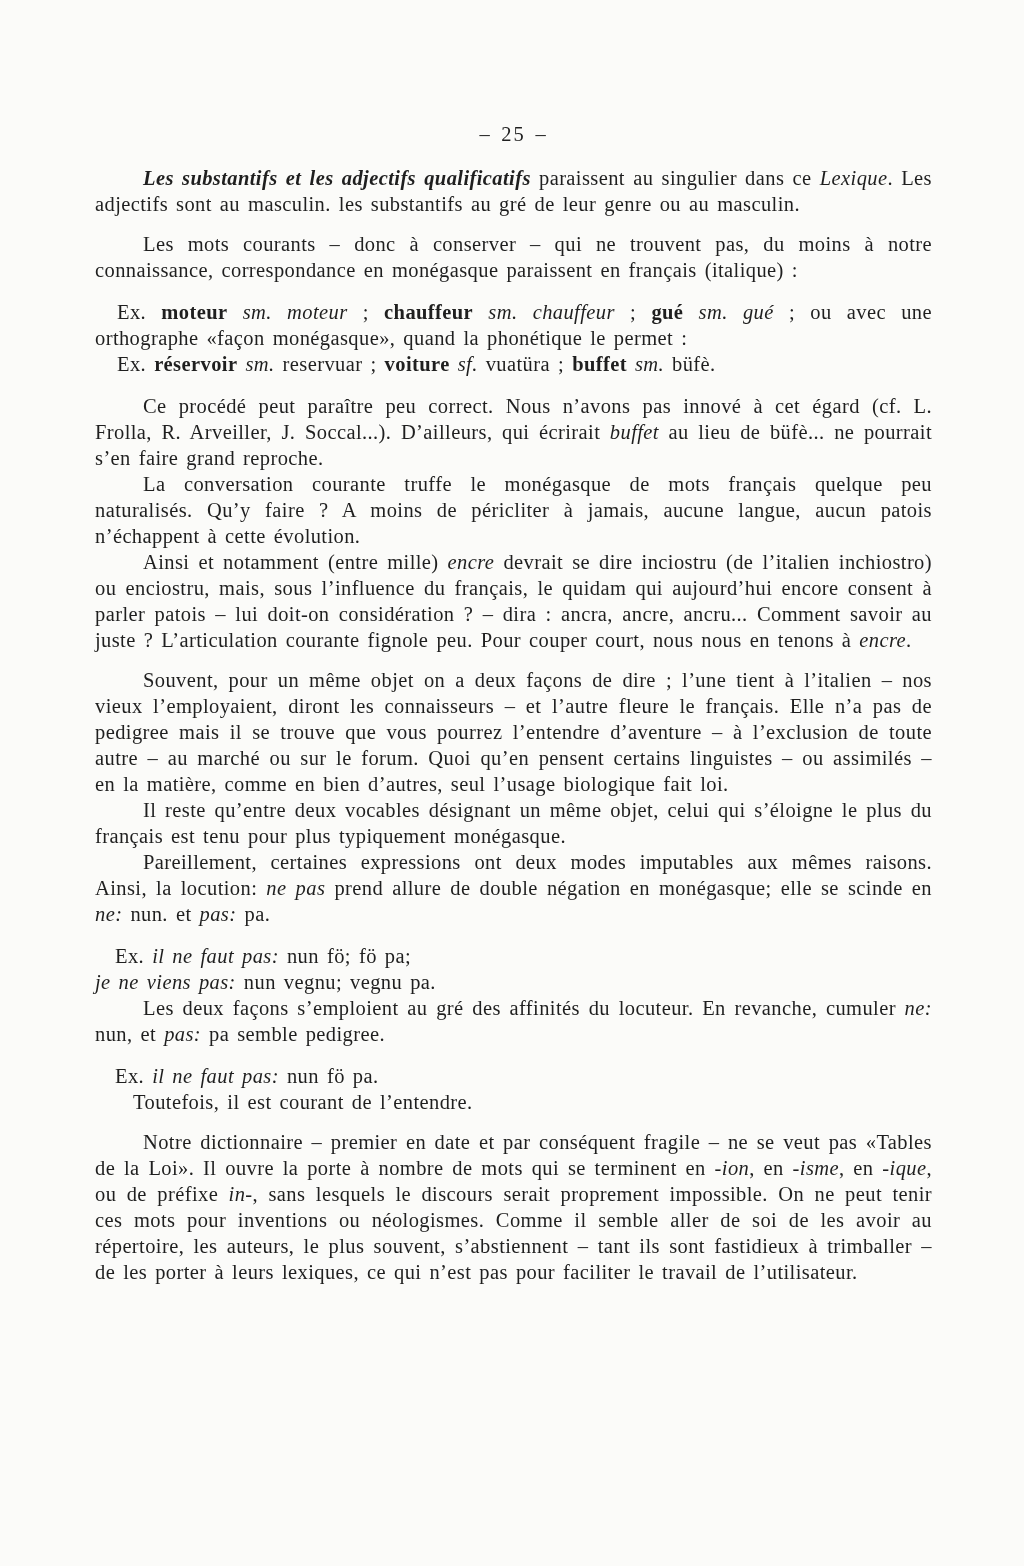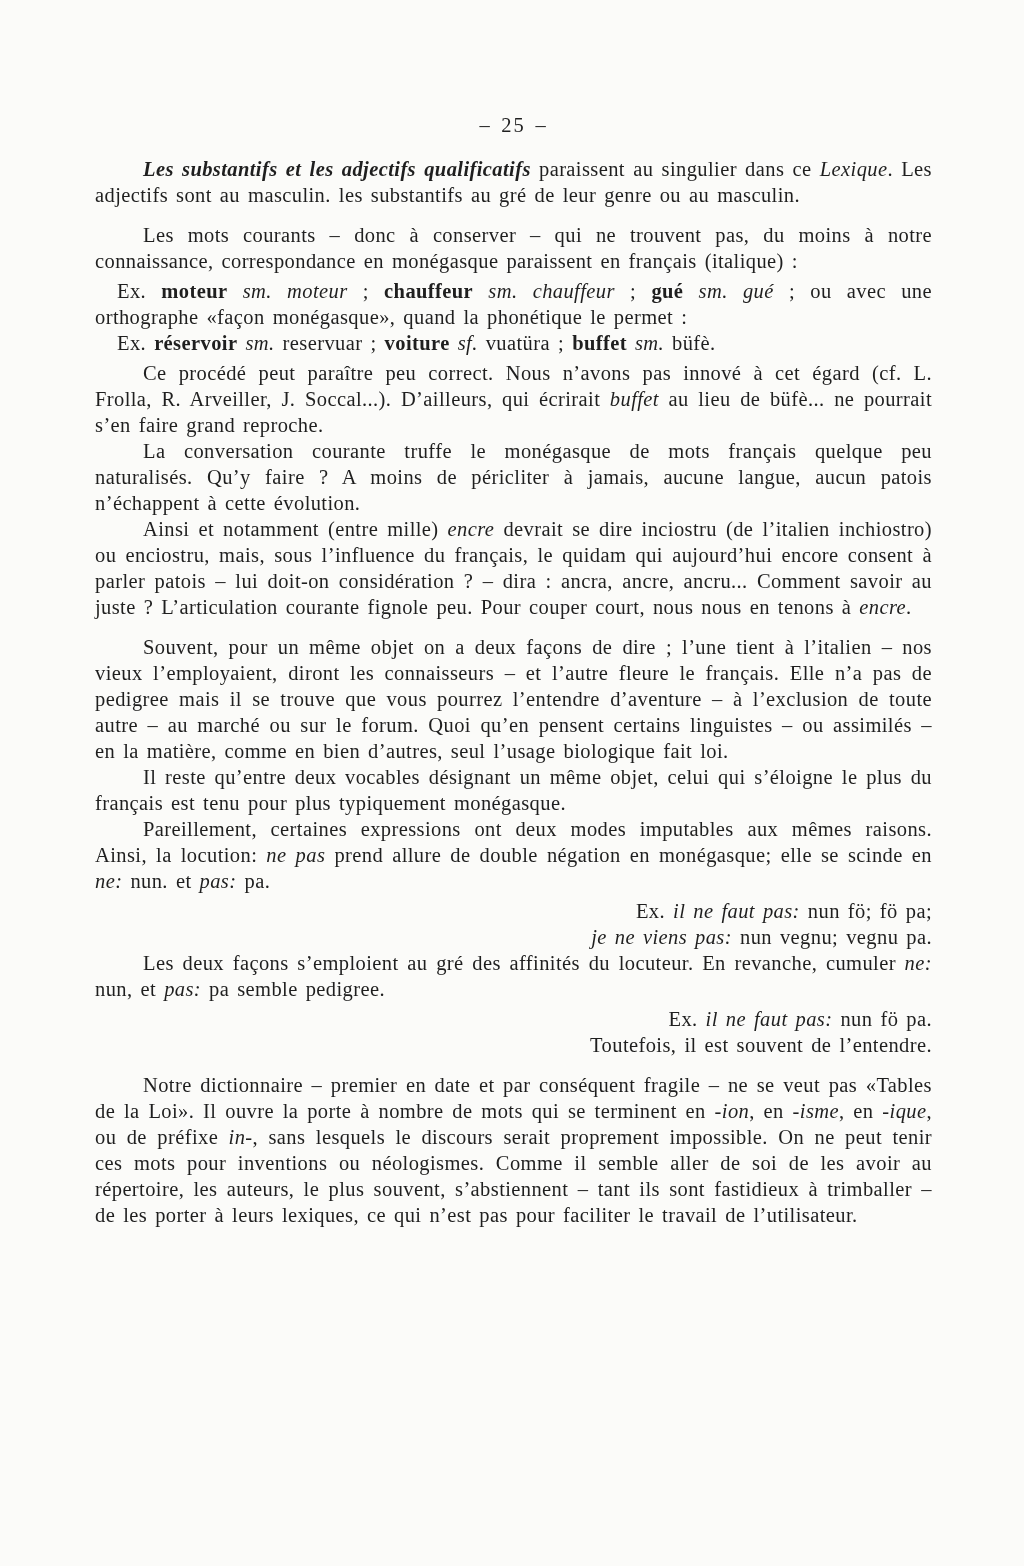--- a/index.html
+++ b/index.html
@@ -20,31 +20,32 @@
     line-height: 26px;
     letter-spacing: 0.4px;
     word-spacing: 2.5px;
     overflow: hidden;
   }
   p { margin: 0; }
   .page-number {
     text-align: center;
     margin-bottom: 16px;
     letter-spacing: 2px;
+    margin-top: 9px;
   }
   .para {
     text-align: justify;
     text-indent: 48px;
   }
   .para.ex { text-indent: 22px; }
-  .line { text-align: right; }
+  .line { text-align: left; }
   .ml-20 { margin-left: 20px; }
   .ml-38 { margin-left: 38px; }
   .ml-50 { }
-  .mt-sm { margin-top: 4px; }
+  .mt-sm { margin-top: 16px; }
   .mt-md { margin-top: 14px; }
   .mt-lg { margin-top: 18px; }
   .run.normal { font-style: normal; font-weight: normal; }
   .run.italic { font-style: italic; }
   .run.bold { font-weight: bold; }
   .run.bold-italic { font-weight: bold; font-style: italic; }
 </style>
 </head>
 <body>
 
@@ -65,16 +66,16 @@
 
   <p class="para mt-md"><span class="run normal">Souvent, pour un même objet on a deux façons de dire ; l’une tient à l’italien – nos vieux l’employaient, diront les connaisseurs – et l’autre fleure le français. Elle n’a pas de pedigree mais il se trouve que vous pourrez l’entendre d’aventure – à l’exclusion de toute autre – au marché ou sur le forum. Quoi qu’en pensent certains linguistes – ou assimilés – en la matière, comme en bien d’autres, seul l’usage biologique fait loi.</span></p>
   <p class="para"><span class="run normal">Il reste qu’entre deux vocables désignant un même objet, celui qui s’éloigne le plus du français est tenu pour plus typiquement monégasque.</span></p>
   <p class="para"><span class="run normal">Pareillement, certaines expressions ont deux modes imputables aux mêmes raisons. Ainsi, la locution: </span><span class="run italic">ne pas</span><span class="run normal"> prend allure de double négation en monégasque; elle se scinde en </span><span class="run italic">ne:</span><span class="run normal"> nun. et </span><span class="run italic">pas:</span><span class="run normal"> pa.</span></p>
 
   <p class="line ml-20 mt-sm"><span class="run normal">Ex. </span><span class="run italic">il ne faut pas:</span><span class="run normal"> nun fö; fö pa;</span></p>
   <p class="line ml-50"><span class="run italic">je ne viens pas:</span><span class="run normal"> nun vegnu; vegnu pa.</span></p>
   <p class="para"><span class="run normal">Les deux façons s’emploient au gré des affinités du locuteur. En revanche, cumuler </span><span class="run italic">ne:</span><span class="run normal"> nun, et </span><span class="run italic">pas:</span><span class="run normal"> pa semble pedigree.</span></p>
 
   <p class="line ml-20 mt-sm"><span class="run normal">Ex. </span><span class="run italic">il ne faut pas:</span><span class="run normal"> nun fö pa.</span></p>
-  <p class="line ml-38"><span class="run normal">Toutefois, il est souvent de l’entendre.</span></p>
+  <p class="line ml-38"><span class="run normal">Toutefois, il est courant de l’entendre.</span></p>
 
   <p class="para mt-md"><span class="run normal">Notre dictionnaire – premier en date et par conséquent fragile – ne se veut pas «Tables de la Loi». Il ouvre la porte à nombre de mots qui se terminent en </span><span class="run italic">-ion</span><span class="run normal">, en </span><span class="run italic">-isme</span><span class="run normal">, en </span><span class="run italic">-ique</span><span class="run normal">, ou de préfixe </span><span class="run italic">in-</span><span class="run normal">, sans lesquels le discours serait proprement impossible. On ne peut tenir ces mots pour inventions ou néologismes. Comme il semble aller de soi de les avoir au répertoire, les auteurs, le plus souvent, s’abstiennent – tant ils sont fastidieux à trimballer – de les porter à leurs lexiques, ce qui n’est pas pour faciliter le travail de l’utilisateur.</span></p>
 </div>
 
 </body></html>

